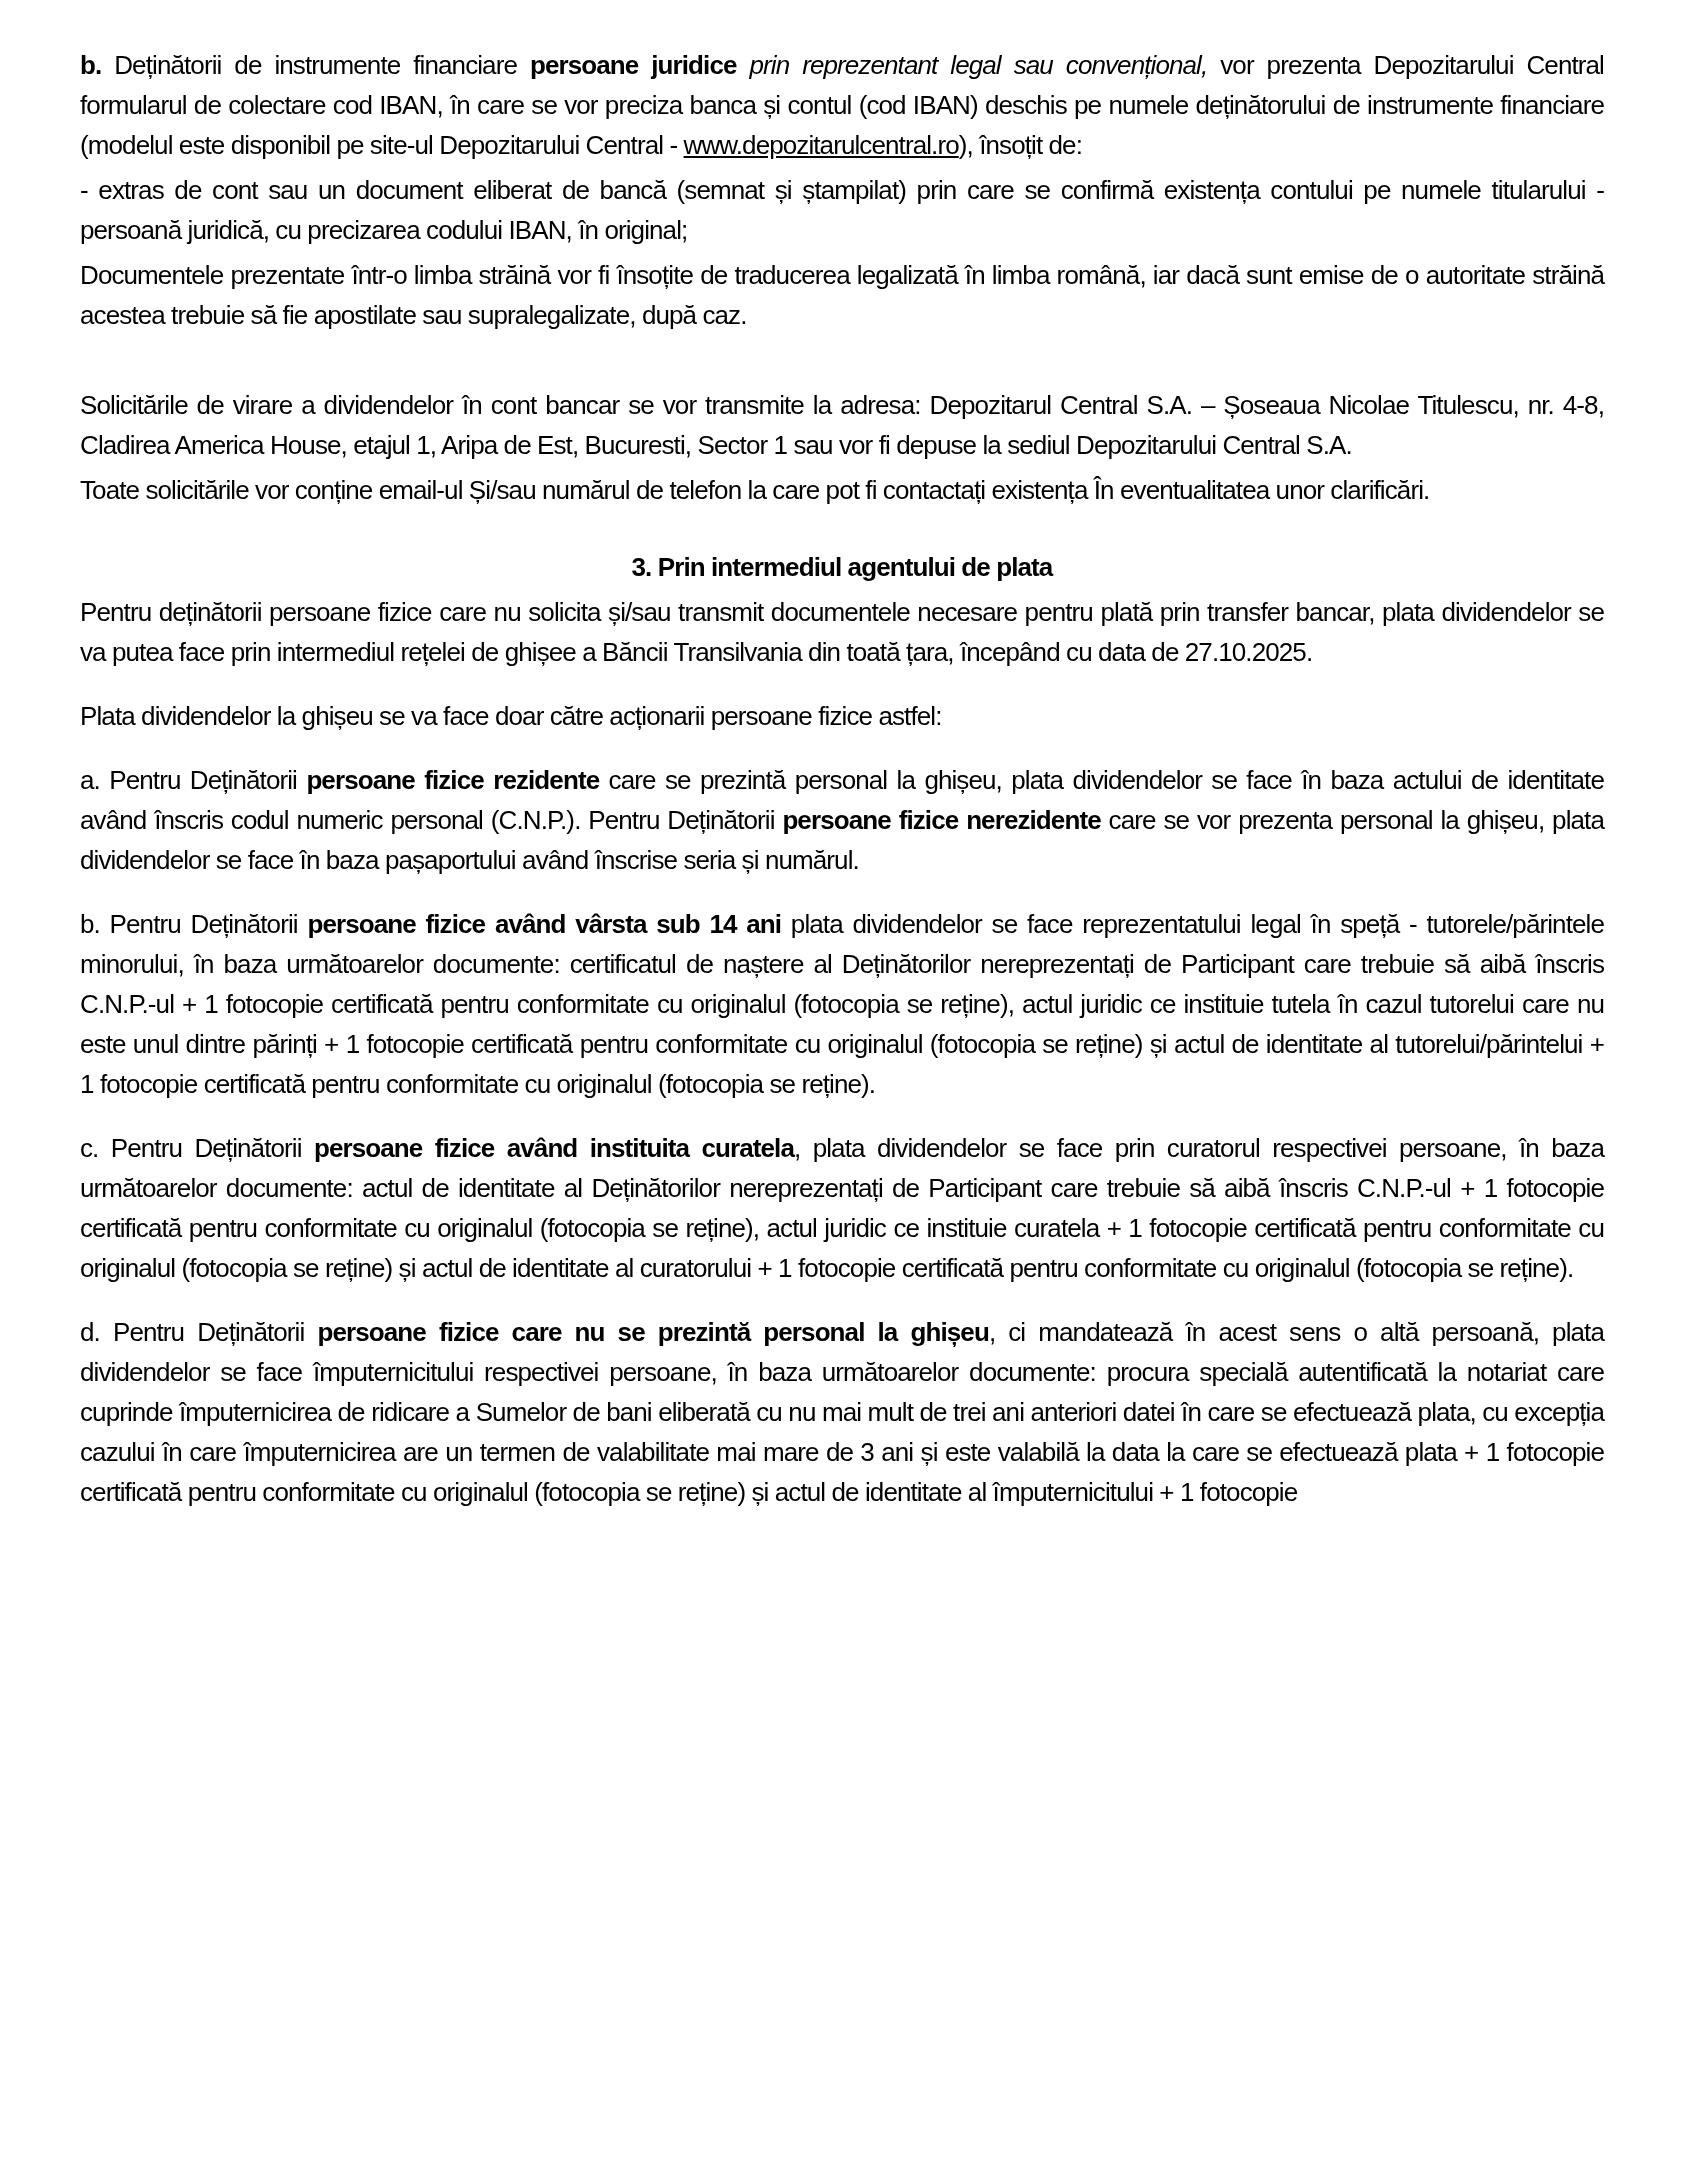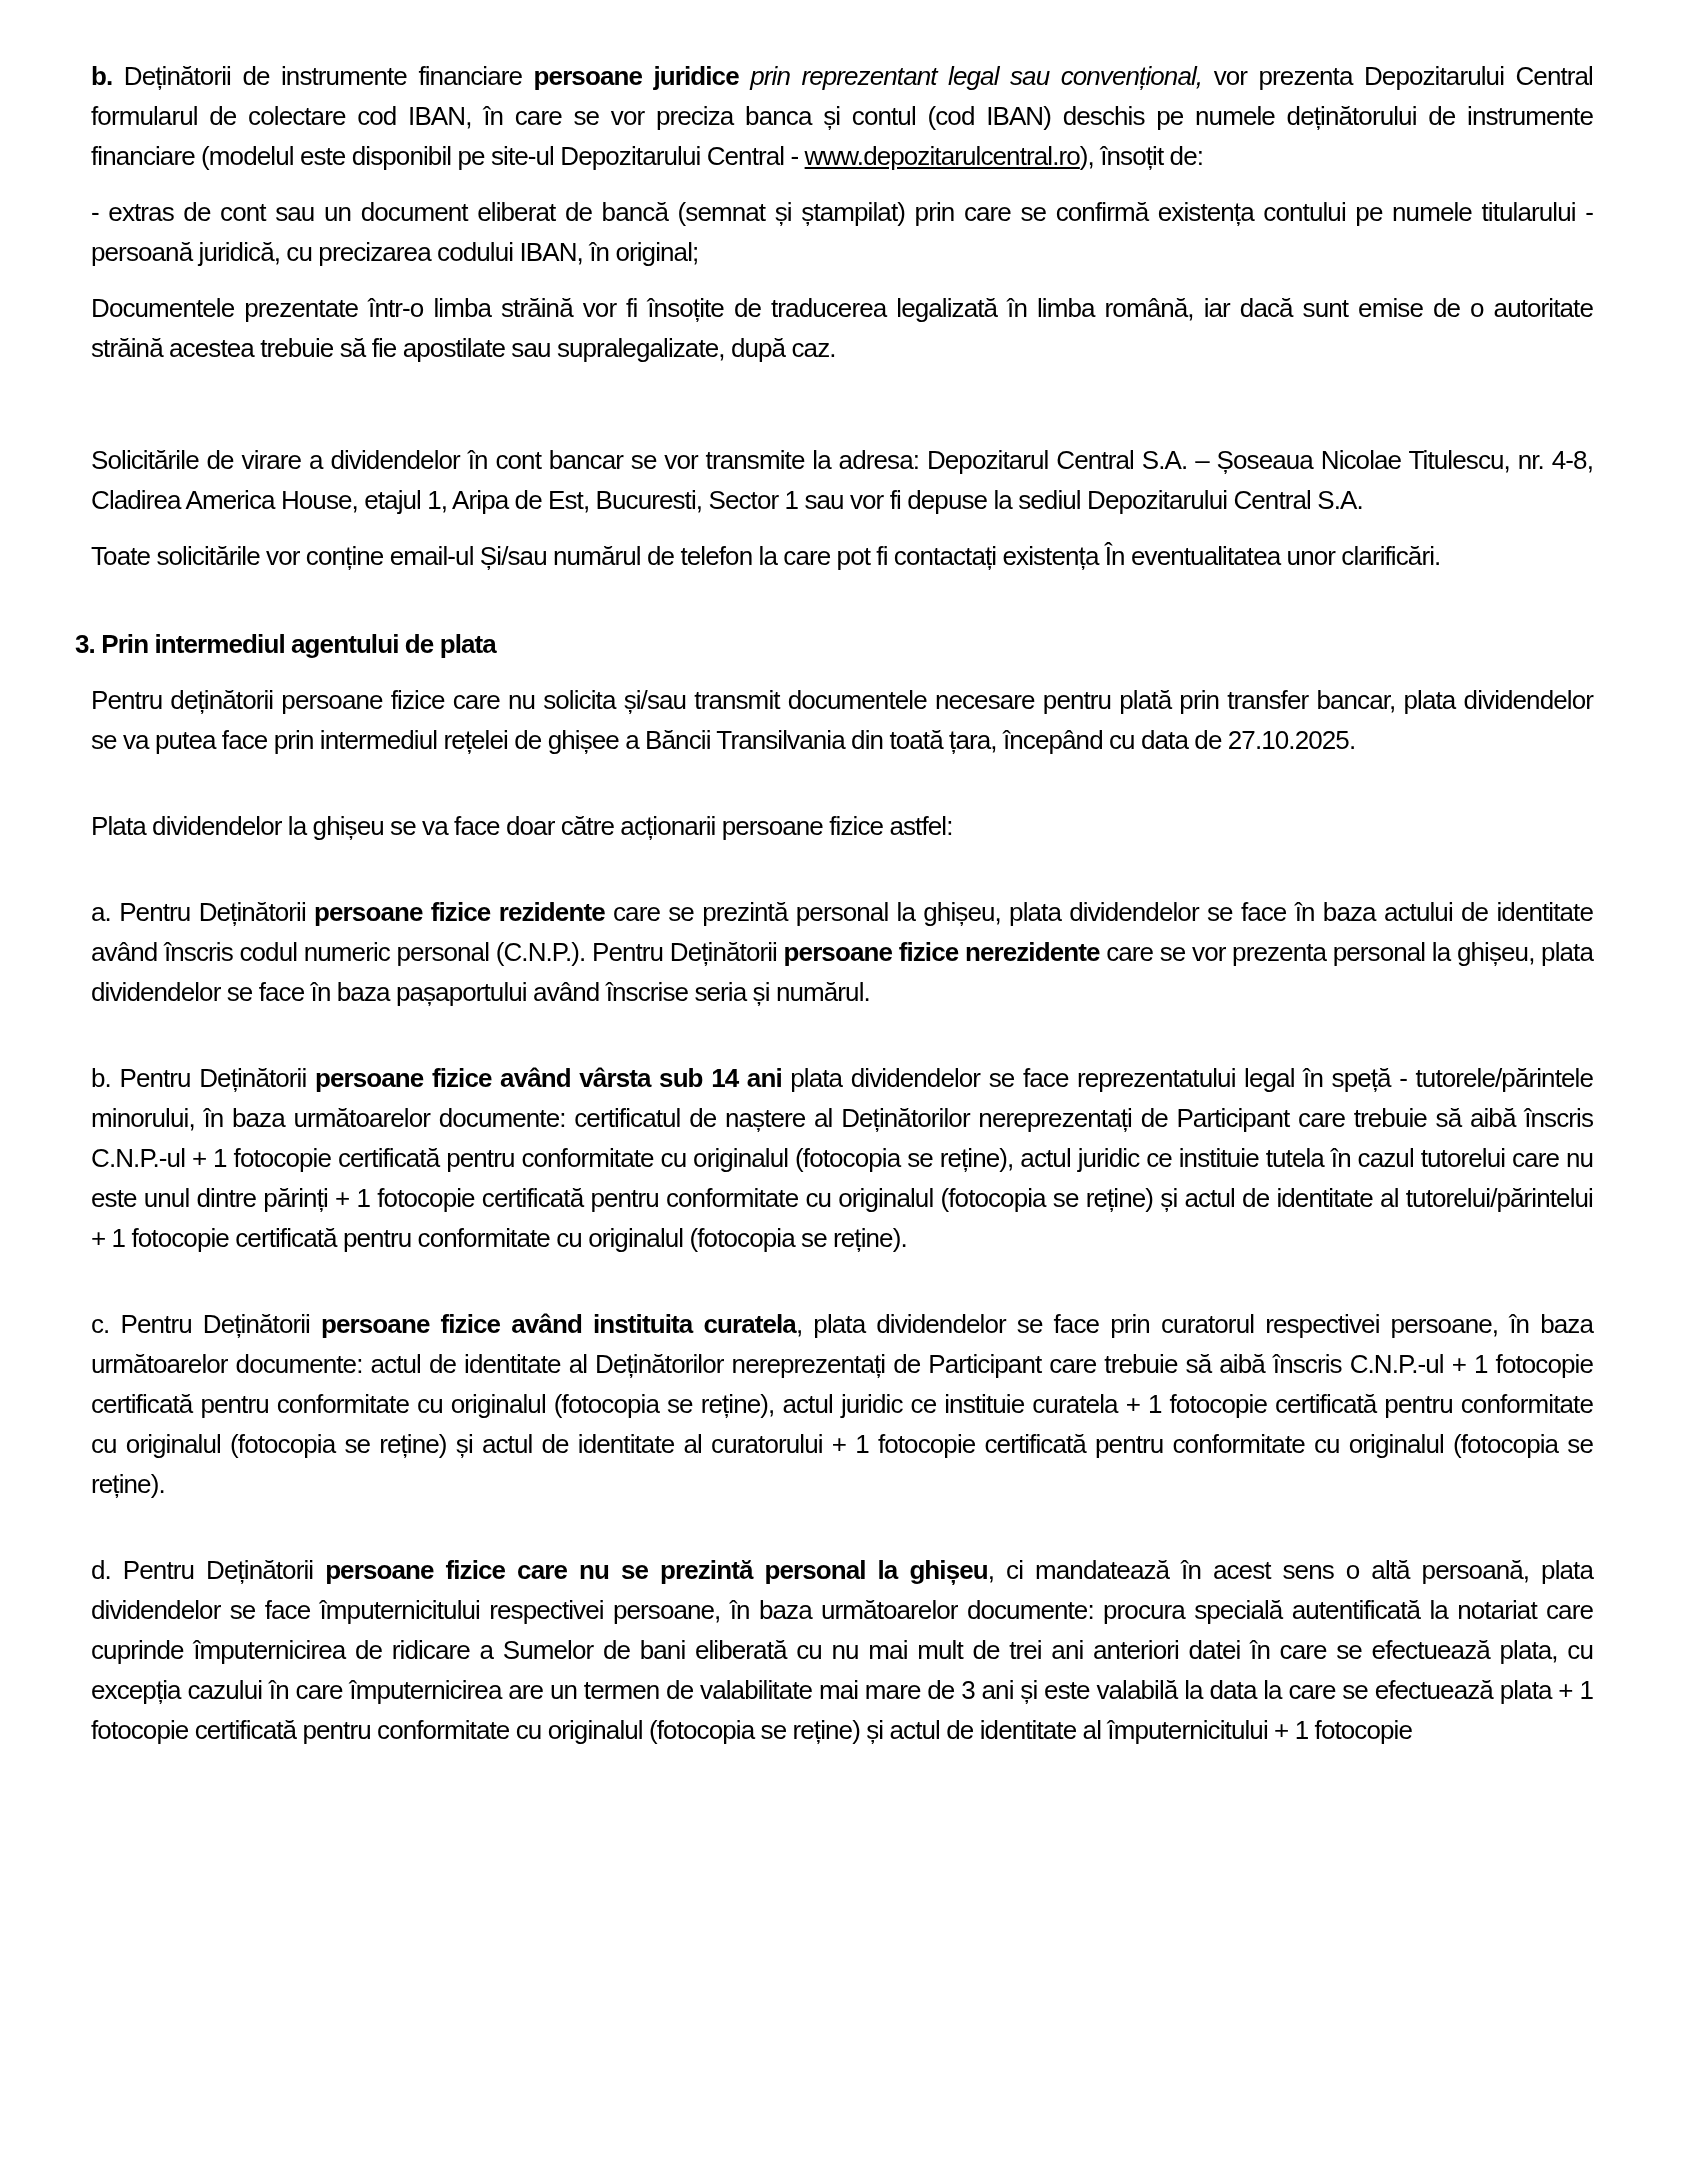--- a/index.html
+++ b/index.html
@@ -3,28 +3,28 @@
 <meta charset="utf-8">
 <style>
   html, body { margin: 0; padding: 0; background: #ffffff; }
   body { width: 1683px; height: 2178px; overflow: hidden; position: relative; }
   .page {
     position: absolute; left: 75px; top: 40px; width: 1534px;
     font-family: "Liberation Sans", sans-serif;
     font-size: 26px; line-height: 40px; color: #000;
     letter-spacing: -0.9px; word-spacing: 0px;
   }
-  .p { margin: 16px; text-align: justify; }
+  .p { margin: 5px; text-align: justify; }
   .gap-lg { height: 40px; }
   .gap-md { height: 16px; }
   .gap-sm { height: 14px; }
   b { font-weight: bold; }
   i { font-style: italic; }
   .link { text-decoration: underline; color: #000; }
-  .heading { font-weight: bold; margin: 0; }
+  .heading { font-weight: bold; margin: 0; text-align: center; }
 </style>
 </head>
 <body>
 
 <div class="page">
 
   <p class="p">
     <b>b.</b><span> Deținătorii de instrumente financiare </span><b>persoane juridice</b><span> </span><i>prin reprezentant legal sau convențional,</i><span> vor prezenta Depozitarului Central formularul de colectare cod IBAN, în care se vor preciza banca și contul (cod IBAN) deschis pe numele deținătorului de instrumente financiare (modelul este disponibil pe site-ul Depozitarului Central - </span><a class="link">www.depozitarulcentral.ro</a><span>), însoțit de:</span>
   </p>
   <p class="p">- extras de cont sau un document eliberat de bancă (semnat și ștampilat) prin care se confirmă existența contului pe numele titularului - persoană juridică, cu precizarea codului IBAN, în original;</p>

